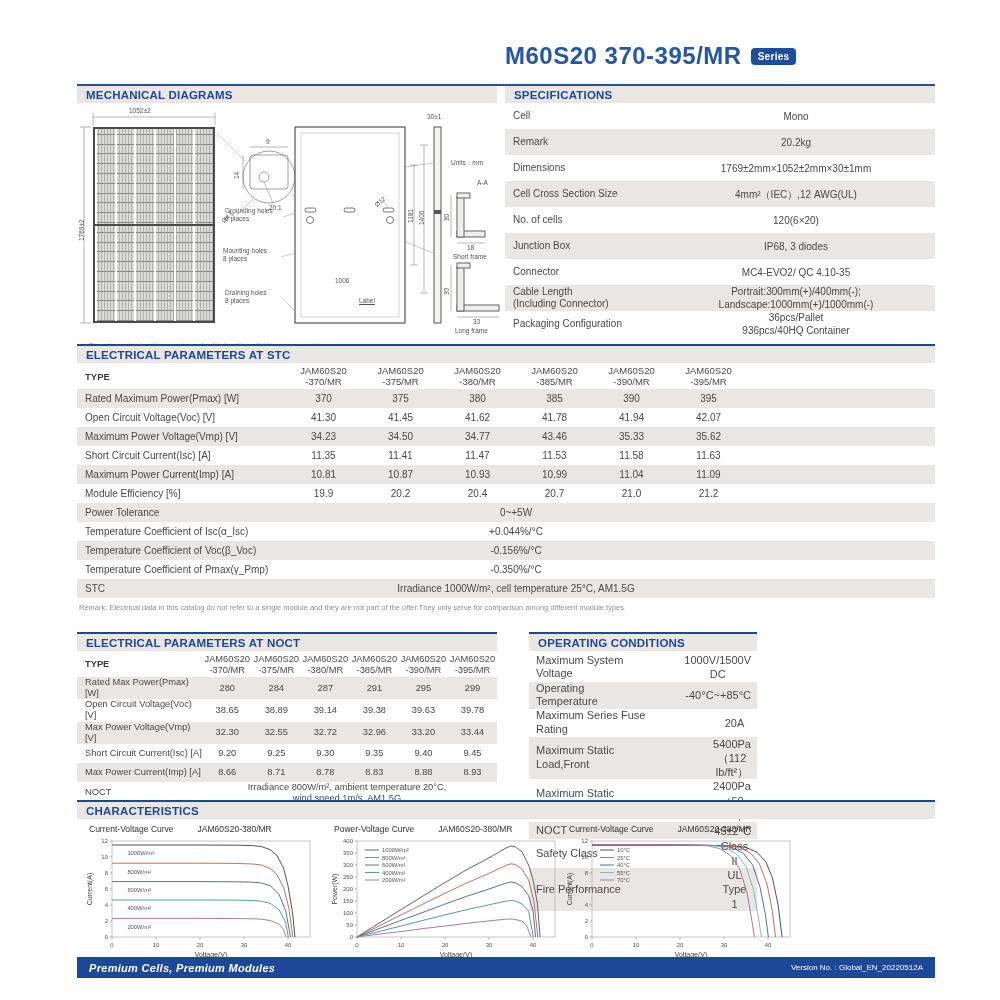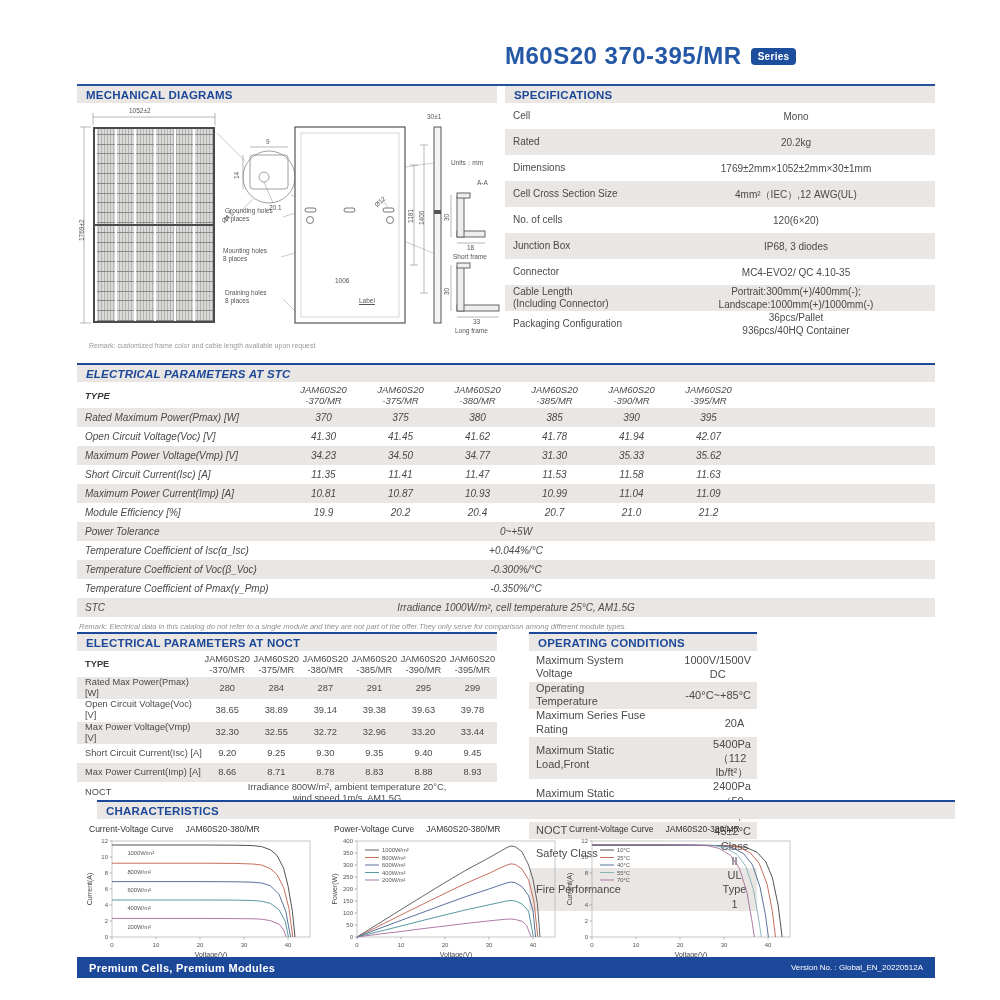--- a/index.html
+++ b/index.html
@@ -44,24 +44,24 @@
     background-color:#dadad8;
     background-image:
       repeating-linear-gradient(90deg,#ffffff 0px,#ffffff 2px,rgba(0,0,0,0) 2px,rgba(0,0,0,0) 19.7px),
       repeating-linear-gradient(0deg,#8a8a88 0px,#8a8a88 1px,rgba(0,0,0,0) 1px,rgba(0,0,0,0) 9.8px),
       repeating-linear-gradient(90deg,rgba(130,130,128,.45) 0px,rgba(130,130,128,.45) 1px,rgba(0,0,0,0) 1px,rgba(0,0,0,0) 3px);}
   .mid-div{position:absolute;left:16px;top:119px;width:122px;height:2px;background:#4a4a4a;}
   .ul{text-decoration:underline;}
   
   .chart{position:absolute;width:240px;}
   .chart-title{font-size:8.5px;color:#333;padding-left:4px;height:14px;display:flex;align-items:center;}
-  .ct-model{margin-left:12px;}
+  .ct-model{margin-left:24px;}
   
   .footer{position:absolute;left:77px;top:957px;width:858px;height:21px;background:#1c4899;color:#fff;display:flex;justify-content:space-between;align-items:center;padding:0 12px;box-sizing:border-box;}
-  .f-left{font-size:11px;font-weight:bold;letter-spacing:.3px;}
+  .f-left{font-size:11px;font-weight:bold;letter-spacing:.3px;font-style:italic;}
   .f-right{font-size:8px;}
 </style>
 </head>
 <body>
 
 <div class="page">
 
   <div class="title">
     <span>M60S20 370-395/MR</span>
     <span class="badge">Series</span>
@@ -159,21 +159,21 @@
   </div>
 
   <div class="abs" style="left:505px;top:86px;width:430px;">
     <div class="sec-h">SPECIFICATIONS</div>
     <div id="specs-body">
         <div class="kv">
           <div class="kv-label pre">Cell</div>
           <div class="kv-value pre">Mono</div>
         </div>
         <div class="kv alt">
-          <div class="kv-label pre">Rated</div>
+          <div class="kv-label pre">Remark</div>
           <div class="kv-value pre">20.2kg</div>
         </div>
         <div class="kv">
           <div class="kv-label pre">Dimensions</div>
           <div class="kv-value pre">1769±2mm×1052±2mm×30±1mm</div>
         </div>
         <div class="kv alt">
           <div class="kv-label pre">Cell Cross Section Size</div>
           <div class="kv-value pre">4mm²（IEC）,12 AWG(UL)</div>
         </div>
@@ -196,21 +196,21 @@
 Landscape:1000mm(+)/1000mm(-)</div>
         </div>
         <div class="kv">
           <div class="kv-label pre">Packaging Configuration</div>
           <div class="kv-value pre">36pcs/Pallet
 936pcs/40HQ Container</div>
         </div>
       </div>
   </div>
 
-  <div class="abs" style="left:77px;top:363px;width:858px;font-style:italic;">
+  <div class="abs" style="left:77px;top:344px;width:858px;">
     <div class="sec-h bt">ELECTRICAL PARAMETERS AT STC</div>
     <div id="stc-table" style="margin-top:2px;">
         <div class="m-row head">
           <div class="m-label">TYPE</div>
           <div class="m-cell">
             <div class="">JAM60S20</div>
             <div class="">-370/MR</div>
           </div>
           <div class="m-cell">
             <div class="">JAM60S20</div>
@@ -249,21 +249,21 @@
           <div class="m-cell">41.62</div>
           <div class="m-cell">41.78</div>
           <div class="m-cell">41.94</div>
           <div class="m-cell">42.07</div>
         </div>
         <div class="m-row alt">
           <div class="m-label">Maximum Power Voltage(Vmp) [V]</div>
           <div class="m-cell">34.23</div>
           <div class="m-cell">34.50</div>
           <div class="m-cell">34.77</div>
-          <div class="m-cell">31.30</div>
+          <div class="m-cell">43.46</div>
           <div class="m-cell">35.33</div>
           <div class="m-cell">35.62</div>
         </div>
         <div class="m-row">
           <div class="m-label">Short Circuit Current(Isc) [A]</div>
           <div class="m-cell">11.35</div>
           <div class="m-cell">11.41</div>
           <div class="m-cell">11.47</div>
           <div class="m-cell">11.53</div>
           <div class="m-cell">11.58</div>
@@ -290,21 +290,21 @@
         <div class="m-row alt">
           <div class="m-label">Power Tolerance</div>
           <div class="m-cell spanv pre">0~+5W</div>
         </div>
         <div class="m-row">
           <div class="m-label">Temperature Coefficient of Isc(α_Isc)</div>
           <div class="m-cell spanv pre">+0.044%/°C</div>
         </div>
         <div class="m-row alt">
           <div class="m-label">Temperature Coefficient of Voc(β_Voc)</div>
-          <div class="m-cell spanv pre">-0.300%/°C</div>
+          <div class="m-cell spanv pre">-0.156%/°C</div>
         </div>
         <div class="m-row">
           <div class="m-label">Temperature Coefficient of Pmax(γ_Pmp)</div>
           <div class="m-cell spanv pre">-0.350%/°C</div>
         </div>
         <div class="m-row alt">
           <div class="m-label">STC</div>
           <div class="m-cell spanv pre">Irradiance 1000W/m²,  cell temperature 25°C, AM1.5G</div>
         </div>
       </div>
@@ -425,21 +425,21 @@
           <div class="kv-label pre">Safety Class</div>
           <div class="kv-value pre">Class II</div>
         </div>
         <div class="kv alt">
           <div class="kv-label pre">Fire Performance</div>
           <div class="kv-value pre">UL Type 1</div>
         </div>
       </div>
   </div>
 
-  <div class="abs" style="left:77px;top:800px;width:858px;margin-left:20px;">
+  <div class="abs" style="left:77px;top:800px;width:858px;">
     <div class="sec-h bt">CHARACTERISTICS</div>
   </div>
   <div class="abs" style="left:77px;top:822px;width:858px;height:140px;">
     <div class="chart" style="left:8px;" id="chart0">
       <div class="chart-title">
         <span>Current-Voltage Curve</span>
         <span class="ct-model">JAM60S20-380/MR</span>
       </div>
     <svg width="232" height="124">
           <rect x="27" y="5" width="198" height="96" fill="none" stroke="#b0b0b0" stroke-width="0.7"></rect>

